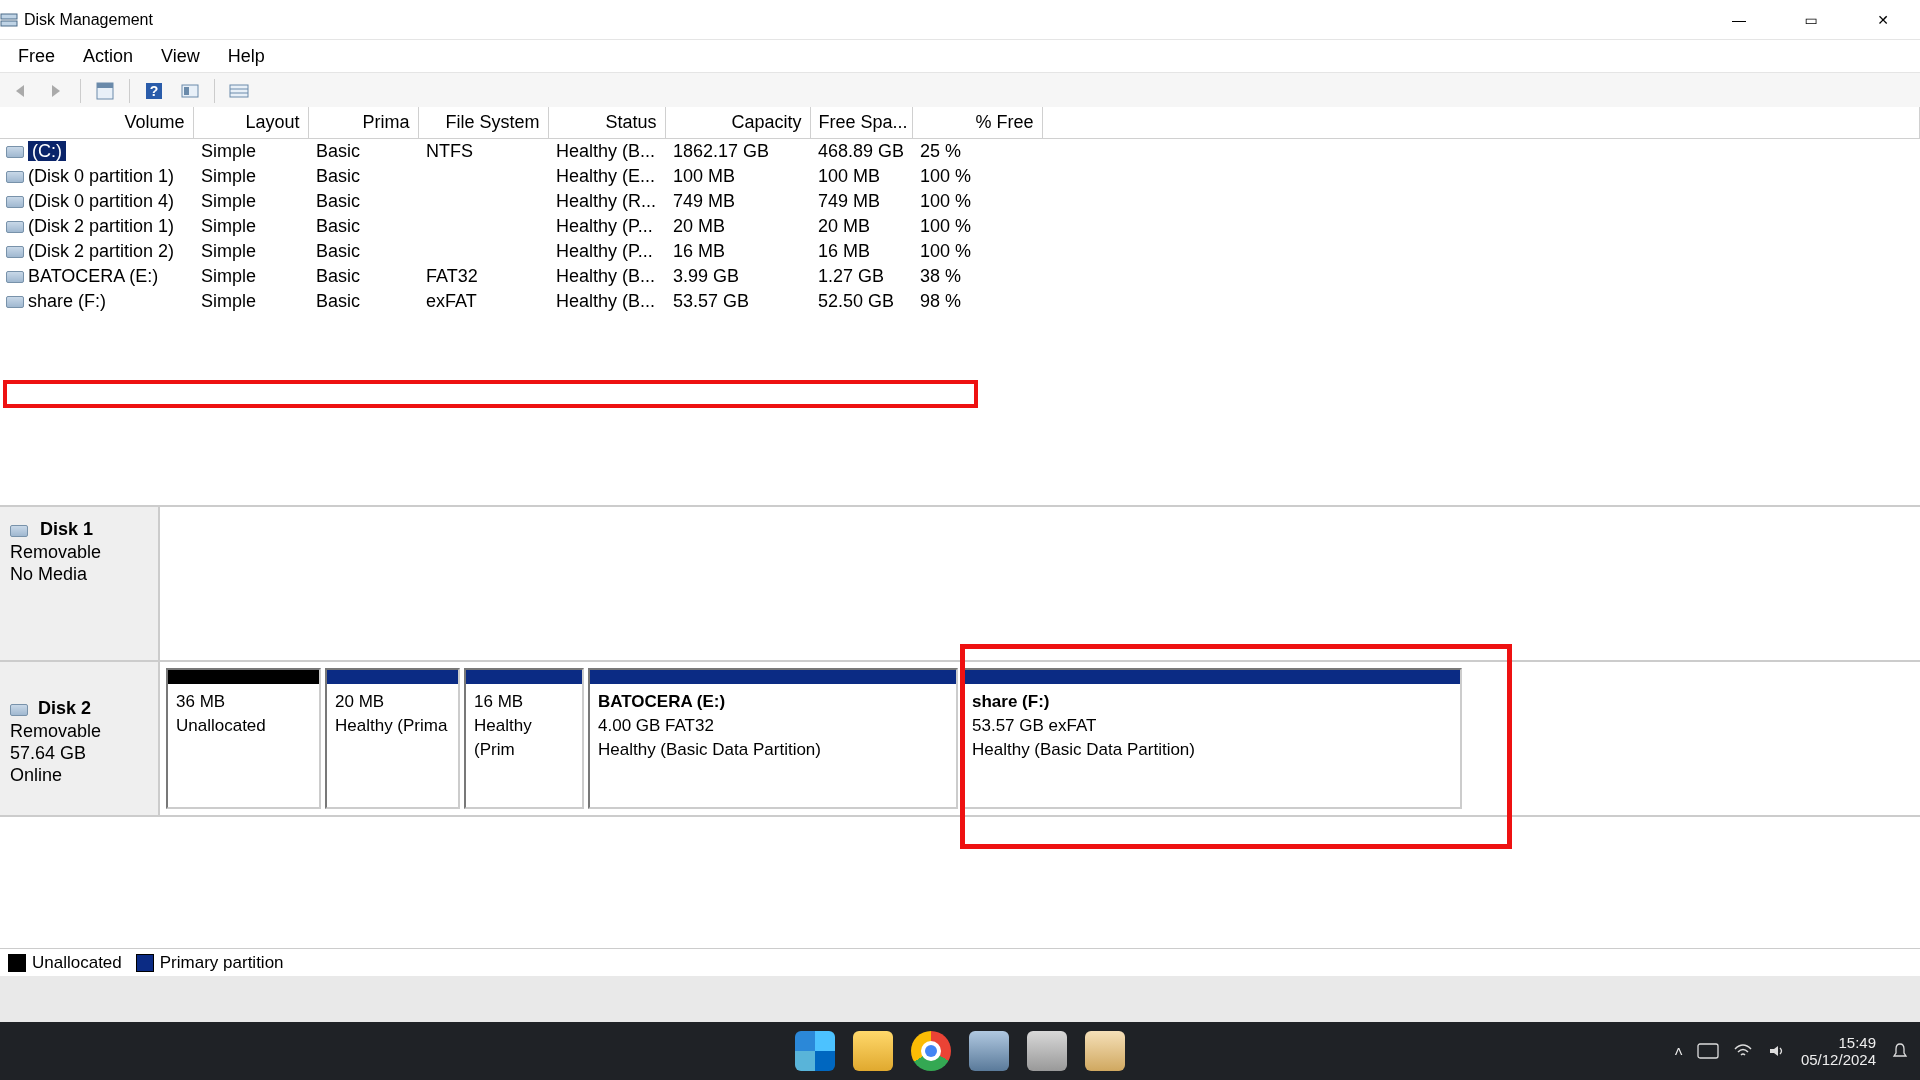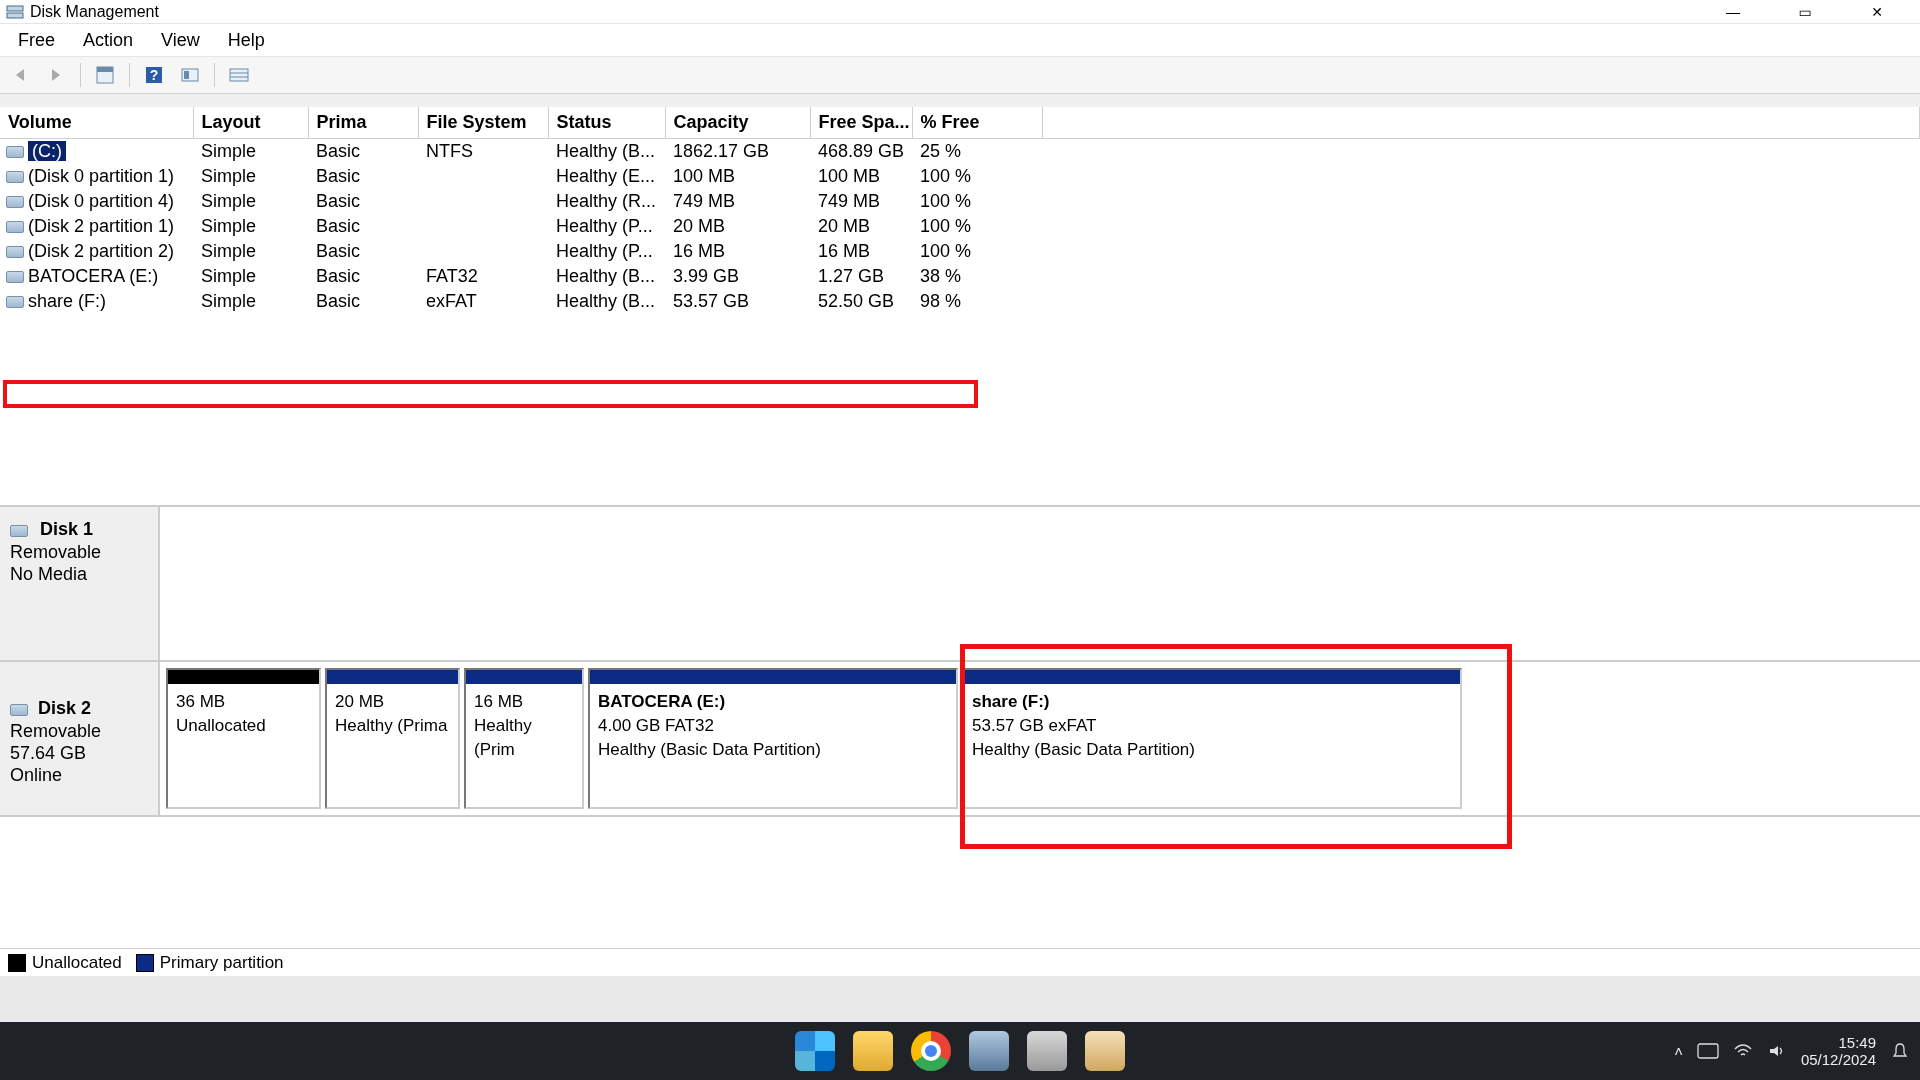--- a/index.html
+++ b/index.html
@@ -1,39 +1,39 @@
 <!DOCTYPE html>
 <html><head>
 <meta charset="utf-8">
 <style>
 * { box-sizing: border-box; margin: 0; padding: 0; font-family: "Segoe UI", Tahoma, sans-serif; }
 html, body { width: 1920px; height: 1080px; overflow: hidden; background: #f0f0f0; }
 
 
-.titlebar { height: 24px; background: #fff; display: flex; align-items: center; padding: 0 6px; border-bottom: 1px solid #e5e5e5; }
+.titlebar { height: 40px; background: #fff; display: flex; align-items: center; padding: 0 0; border-bottom: 1px solid #e5e5e5; }
 .titlebar .title { font-size: 16px; margin-left: 6px; flex: 1; color: #000; }
 .titlebar .win-controls { display: flex; gap: 26px; align-items: center; padding-right: 14px; }
 .titlebar .win-controls span { width: 46px; text-align: center; font-size: 14px; color: #000; cursor: default; }
 
 
 .menubar { height: 33px; background: #fff; display: flex; align-items: center; padding: 0 8px; gap: 8px; border-bottom: 1px solid #e5e5e5; }
 .menubar .menu-item { font-size: 18px; padding: 4px 10px; cursor: default; }
 
 
 .toolbar { height: 37px; background: #f6f6f6; border-bottom: 1px solid #ccc; display: flex; align-items: center; padding: 0 6px; gap: 8px; }
 .toolbar .tb-btn { width: 28px; height: 28px; display: flex; align-items: center; justify-content: center; }
 .toolbar .sep { width: 1px; height: 24px; background: #ccc; margin: 0 2px; }
 
 
 .main { position: absolute; top: 107px; bottom: 102px; left: 0; right: 0; background: #fff; display: flex; flex-direction: column; }
 
 
 .vol-list { position: relative; height: 400px; overflow: auto; border-bottom: 2px inset #ccc; }
 .vol-list table { border-collapse: collapse; width: 100%; table-layout: fixed; }
-.vol-list th { text-align: left; font-weight: 700; font-size: 18px; padding: 5px 8px; background: #fff; border-right: 1px solid #d0d0d0; border-bottom: 1px solid #d0d0d0; white-space: nowrap; overflow: hidden; }
+.vol-list th { text-align: right; font-weight: 400; font-size: 18px; padding: 5px 8px; background: #fff; border-right: 1px solid #d0d0d0; border-bottom: 1px solid #d0d0d0; white-space: nowrap; overflow: hidden; }
 .vol-list td { font-size: 18px; padding: 2px 8px; white-space: nowrap; overflow: hidden; }
 .vol-list tr.selected td.volname span.sel { background: #0a246a; color: #fff; padding: 0 4px; }
 .vol-list td.volname { padding-left: 6px; }
 .vol-icon { display: inline-block; width: 18px; height: 12px; margin-right: 4px; background: linear-gradient(#c8d8e8,#a0b8d0); border: 1px solid #7892aa; border-radius: 2px; vertical-align: middle; }
 
 
 .graph-pane { flex: 1; overflow: auto; position: relative; background: #fff; }
 .disk-row { display: flex; border-bottom: 2px inset #ccc; min-height: 155px; }
 .disk-label { width: 160px; border-right: 2px inset #ccc; padding: 12px 10px; background: #efefef; font-size: 18px; }
 .disk-label .dname { font-weight: 700; margin-bottom: 2px; }

